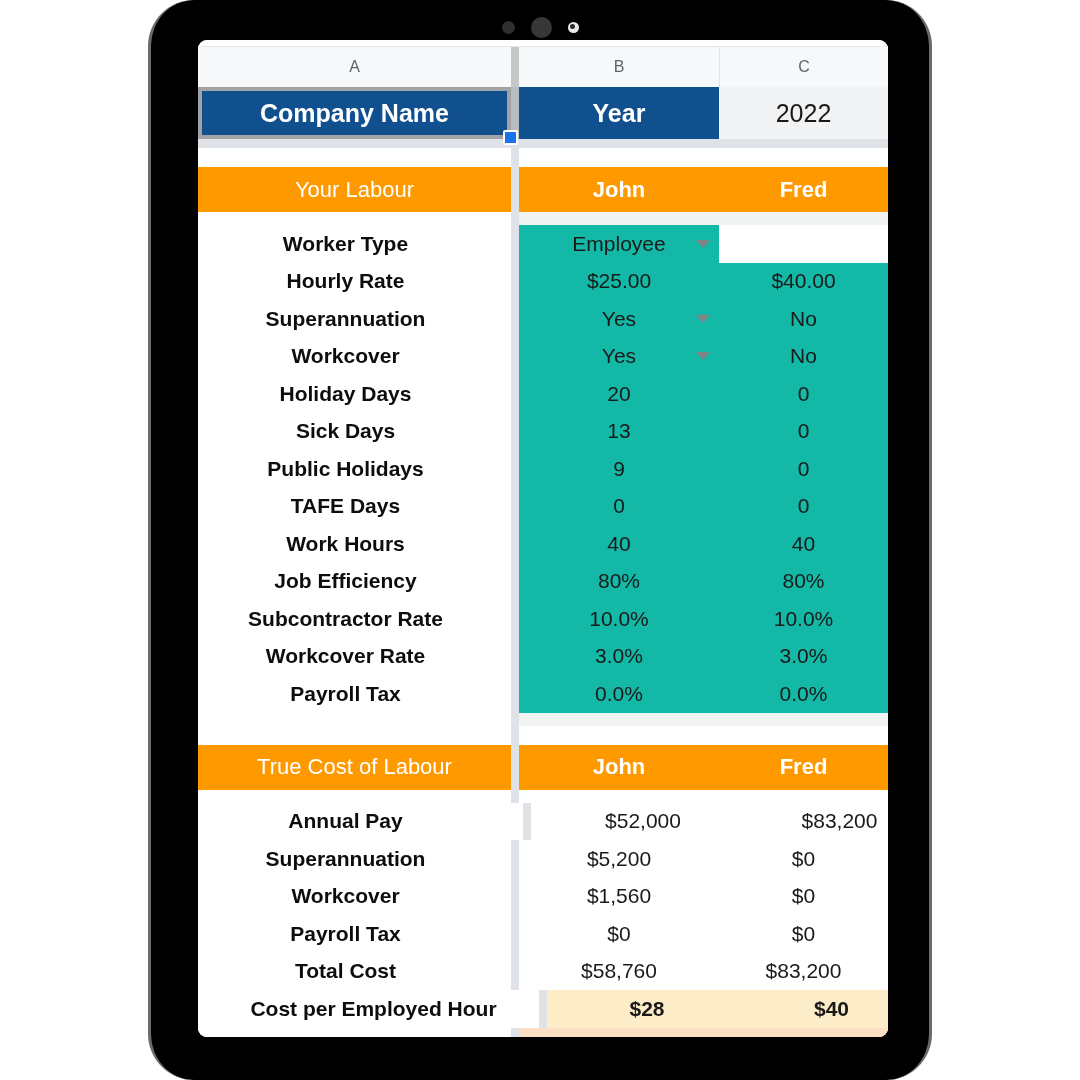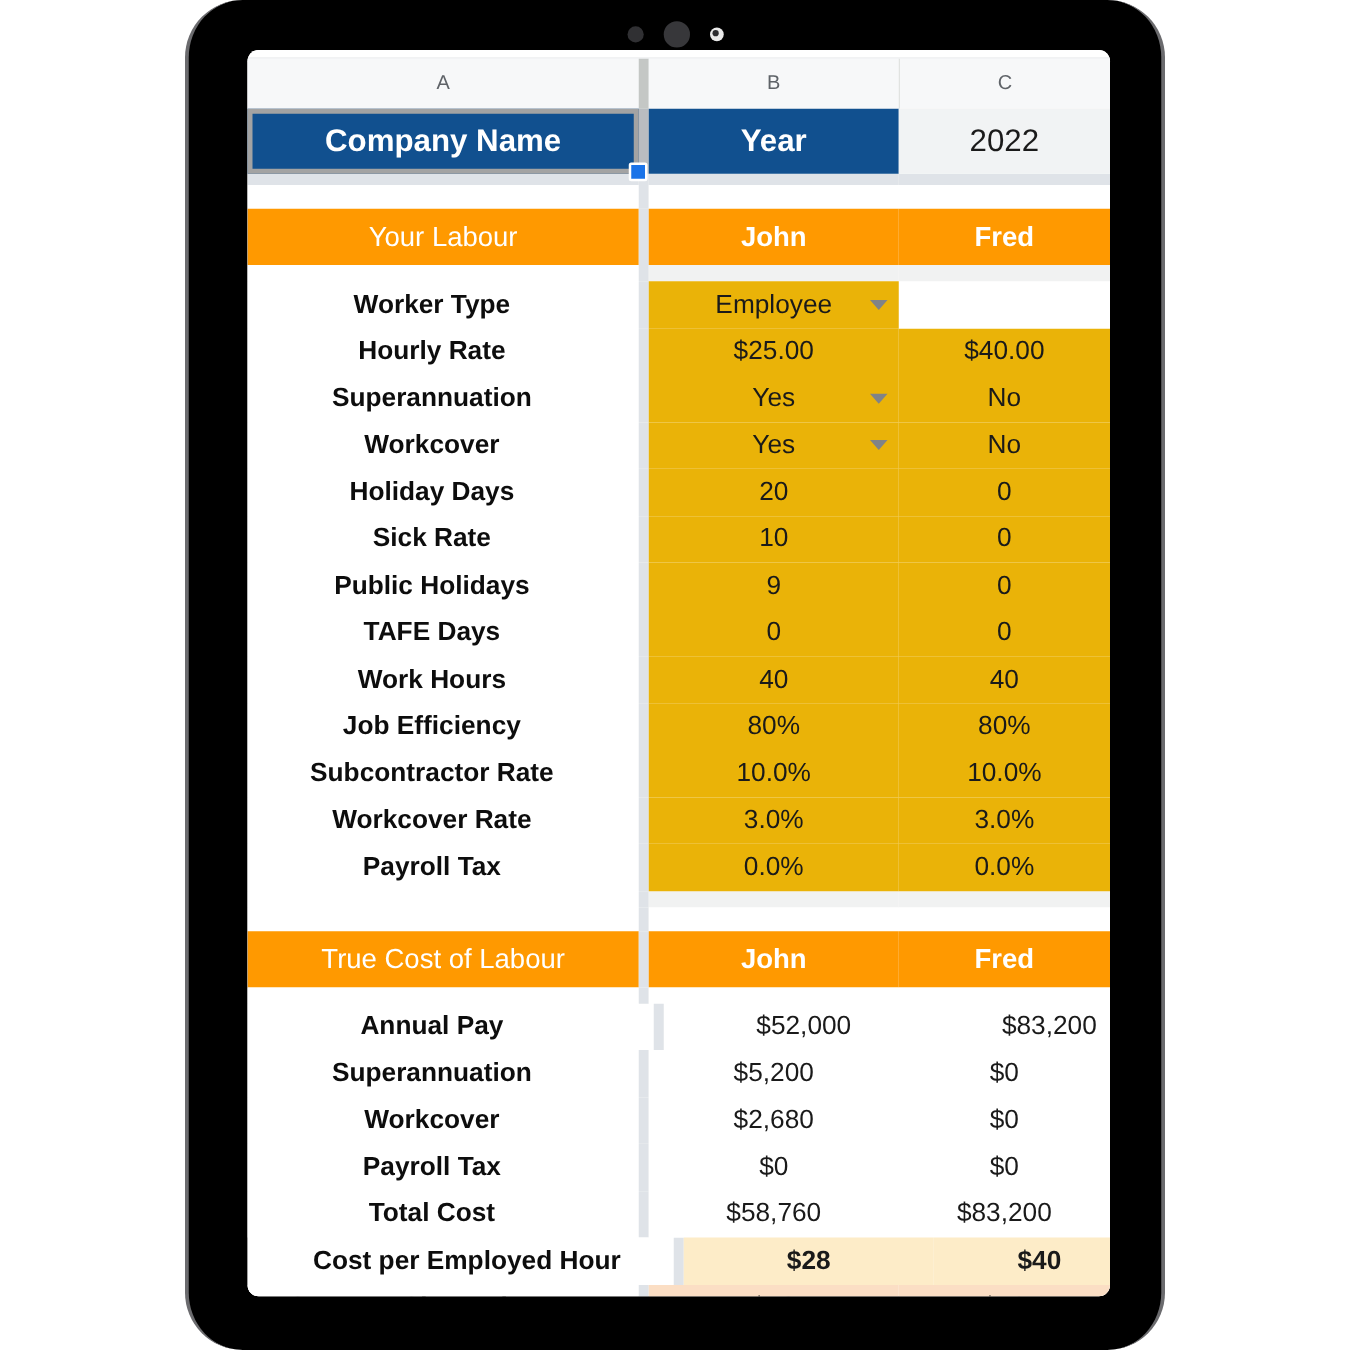--- a/index.html
+++ b/index.html
@@ -262,21 +262,21 @@
     font-size: 21px;
     color: #1a1a1a;
     display: flex;
     align-items: center;
     justify-content: center;
     height: 100%;
     position: relative;
   }
 
   
-  .shaded .val { background: #eab308; }
+  .shaded .val { background: #14b8a6; }
   .plain .val { background: #ffffff; }
 
   .hl-yellow .val { background: #fdecc8; font-weight: bold; }
   .hl-peach  .val { background: #fbdec4; }
 
   
   .caret {
     position: absolute;
     right: 9px;
     top: 50%;
@@ -381,23 +381,23 @@
             <div class="col-b val">Yes<span class="caret"></span></div>
             <div class="col-c val">No</div>
           </div>
           <div class="data-row shaded" style="height: 37.5px;">
             <div class="col-a lbl">Holiday Days</div>
             <div class="col-gap gap"></div>
             <div class="col-b val">20</div>
             <div class="col-c val">0</div>
           </div>
           <div class="data-row shaded" style="height: 37.5px;">
-            <div class="col-a lbl">Sick Rate</div>
-            <div class="col-gap gap"></div>
-            <div class="col-b val">10</div>
+            <div class="col-a lbl">Sick Days</div>
+            <div class="col-gap gap"></div>
+            <div class="col-b val">13</div>
             <div class="col-c val">0</div>
           </div>
           <div class="data-row shaded" style="height: 37.5px;">
             <div class="col-a lbl">Public Holidays</div>
             <div class="col-gap gap"></div>
             <div class="col-b val">9</div>
             <div class="col-c val">0</div>
           </div>
           <div class="data-row shaded" style="height: 37.5px;">
             <div class="col-a lbl">TAFE Days</div>
@@ -474,21 +474,21 @@
           </div>
           <div class="data-row plain" style="height: 37.5px;">
             <div class="col-a lbl">Superannuation</div>
             <div class="col-gap gap"></div>
             <div class="col-b val">$5,200</div>
             <div class="col-c val">$0</div>
           </div>
           <div class="data-row plain" style="height: 37.5px;">
             <div class="col-a lbl">Workcover</div>
             <div class="col-gap gap"></div>
-            <div class="col-b val">$2,680</div>
+            <div class="col-b val">$1,560</div>
             <div class="col-c val">$0</div>
           </div>
           <div class="data-row plain" style="height: 37.5px;">
             <div class="col-a lbl">Payroll Tax</div>
             <div class="col-gap gap"></div>
             <div class="col-b val">$0</div>
             <div class="col-c val">$0</div>
           </div>
           <div class="data-row plain" style="height: 37.5px;">
             <div class="col-a lbl">Total Cost</div>

